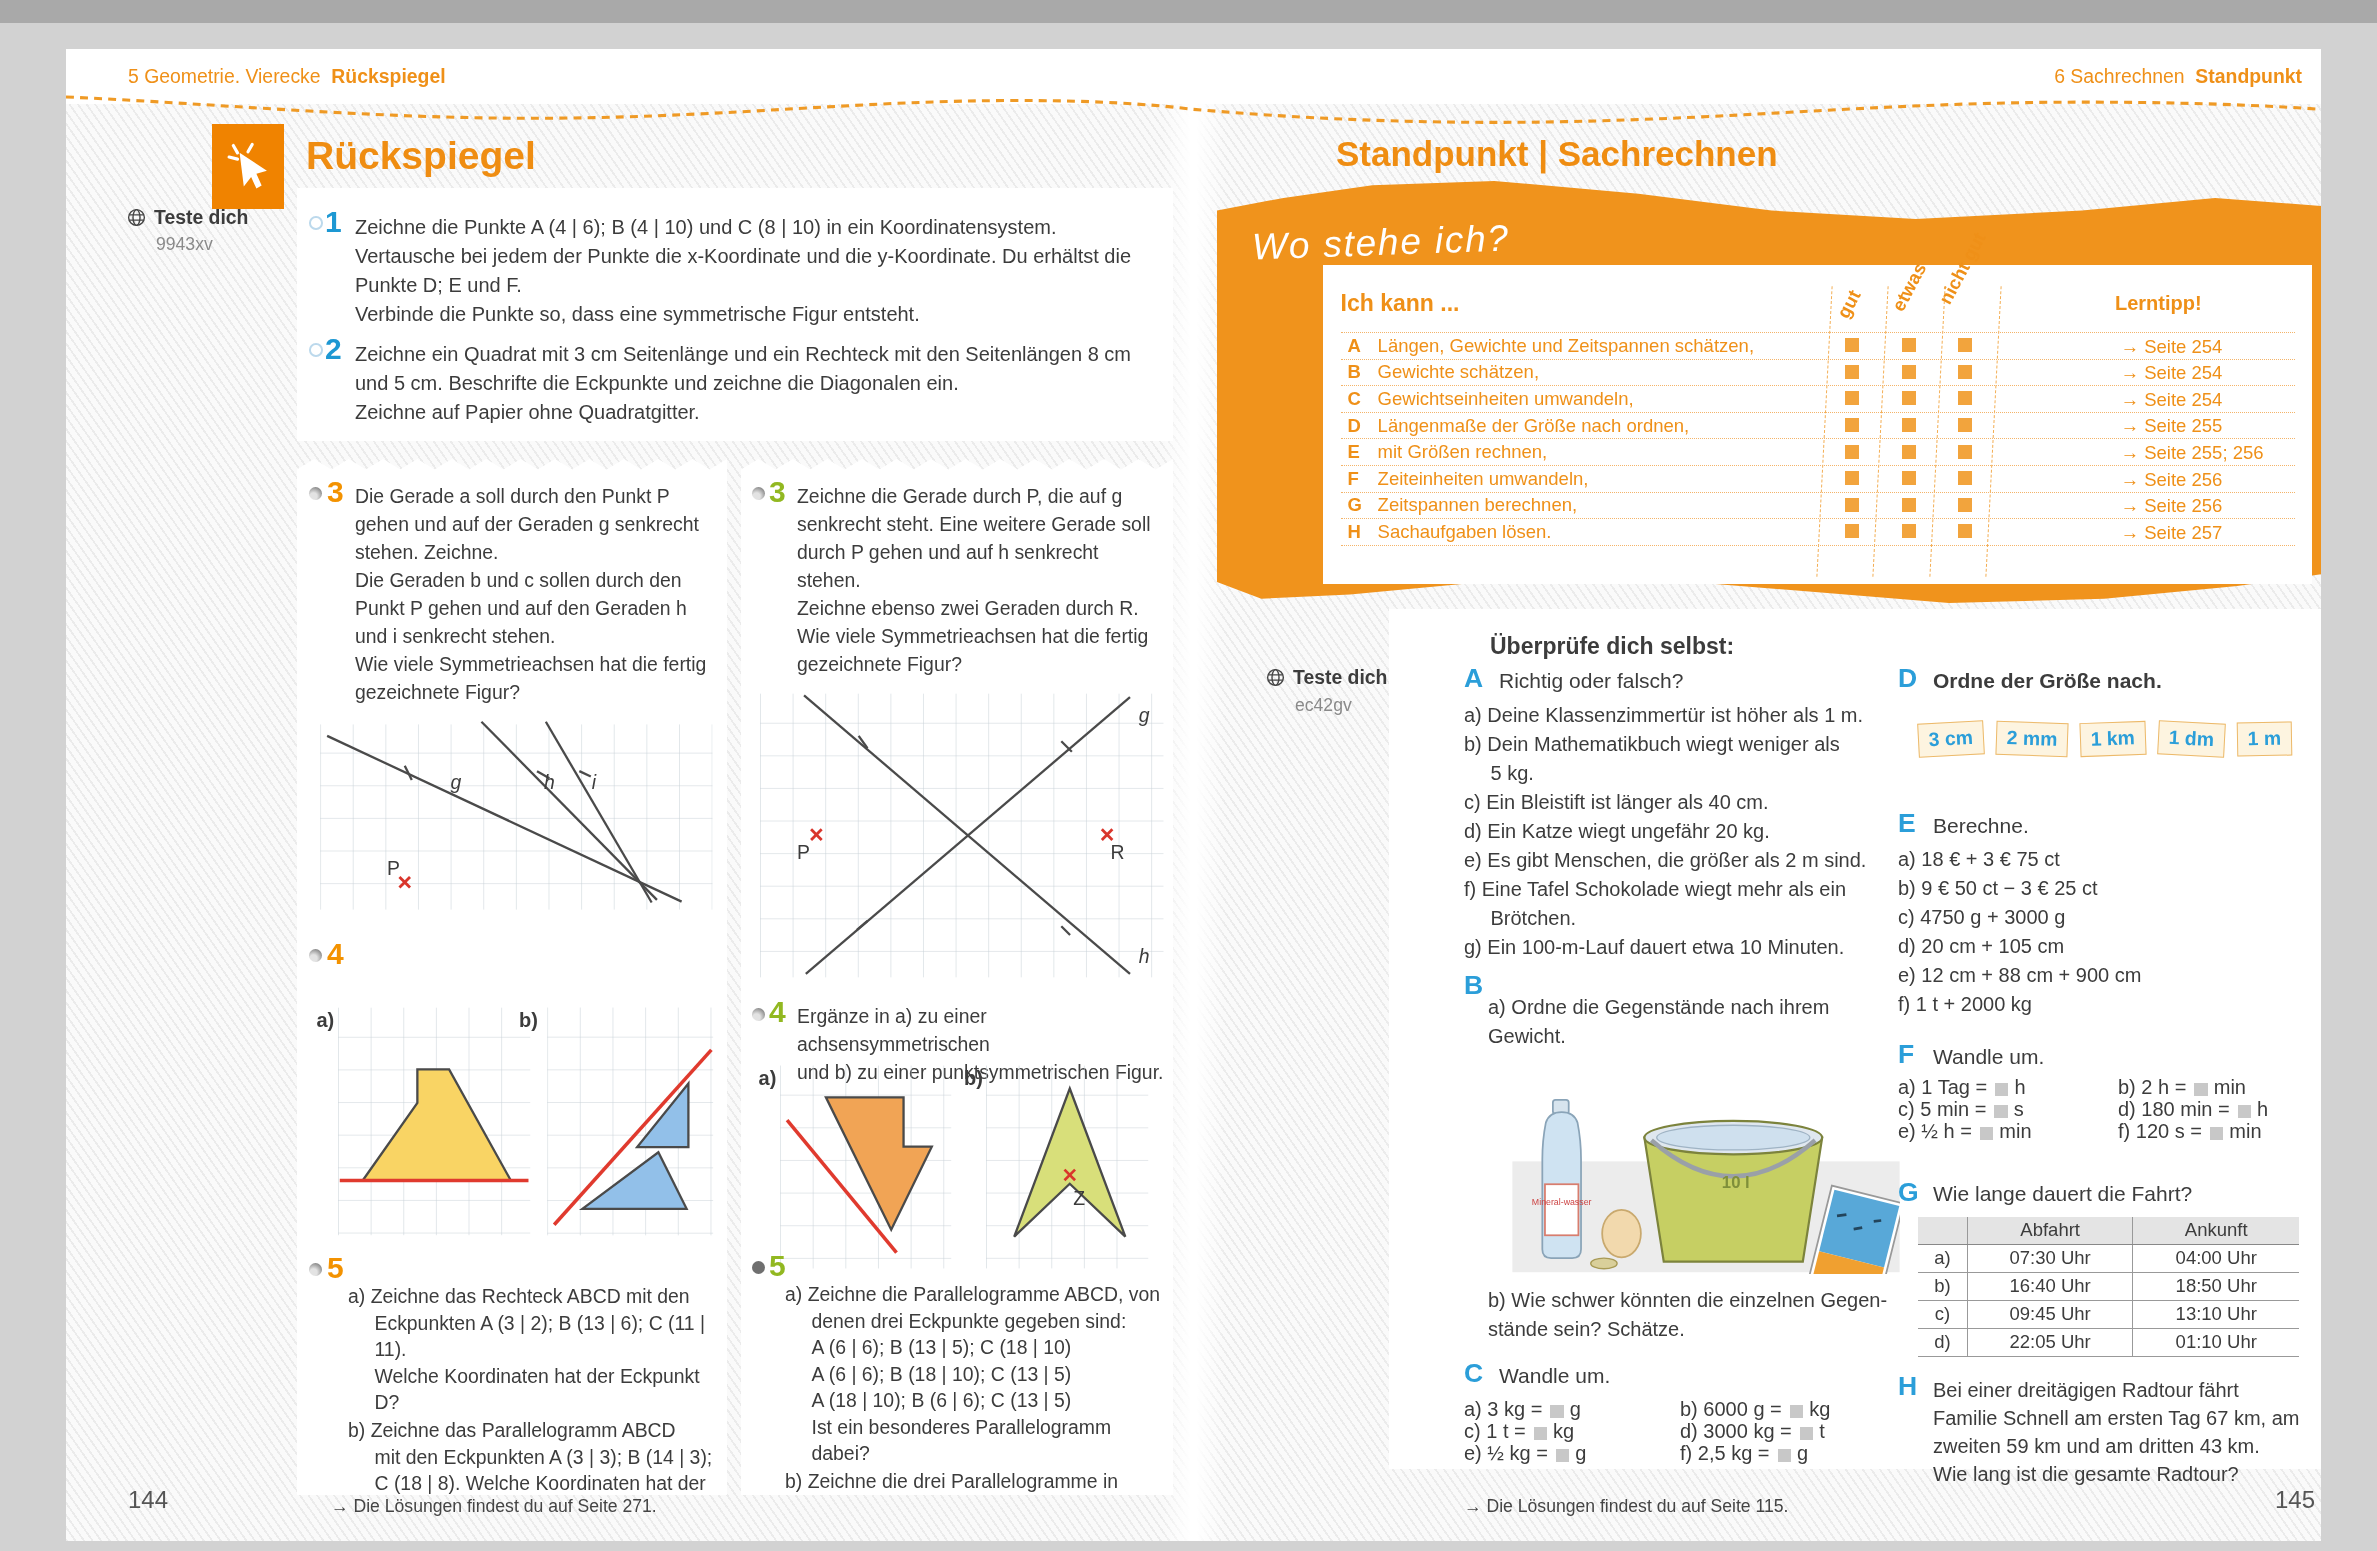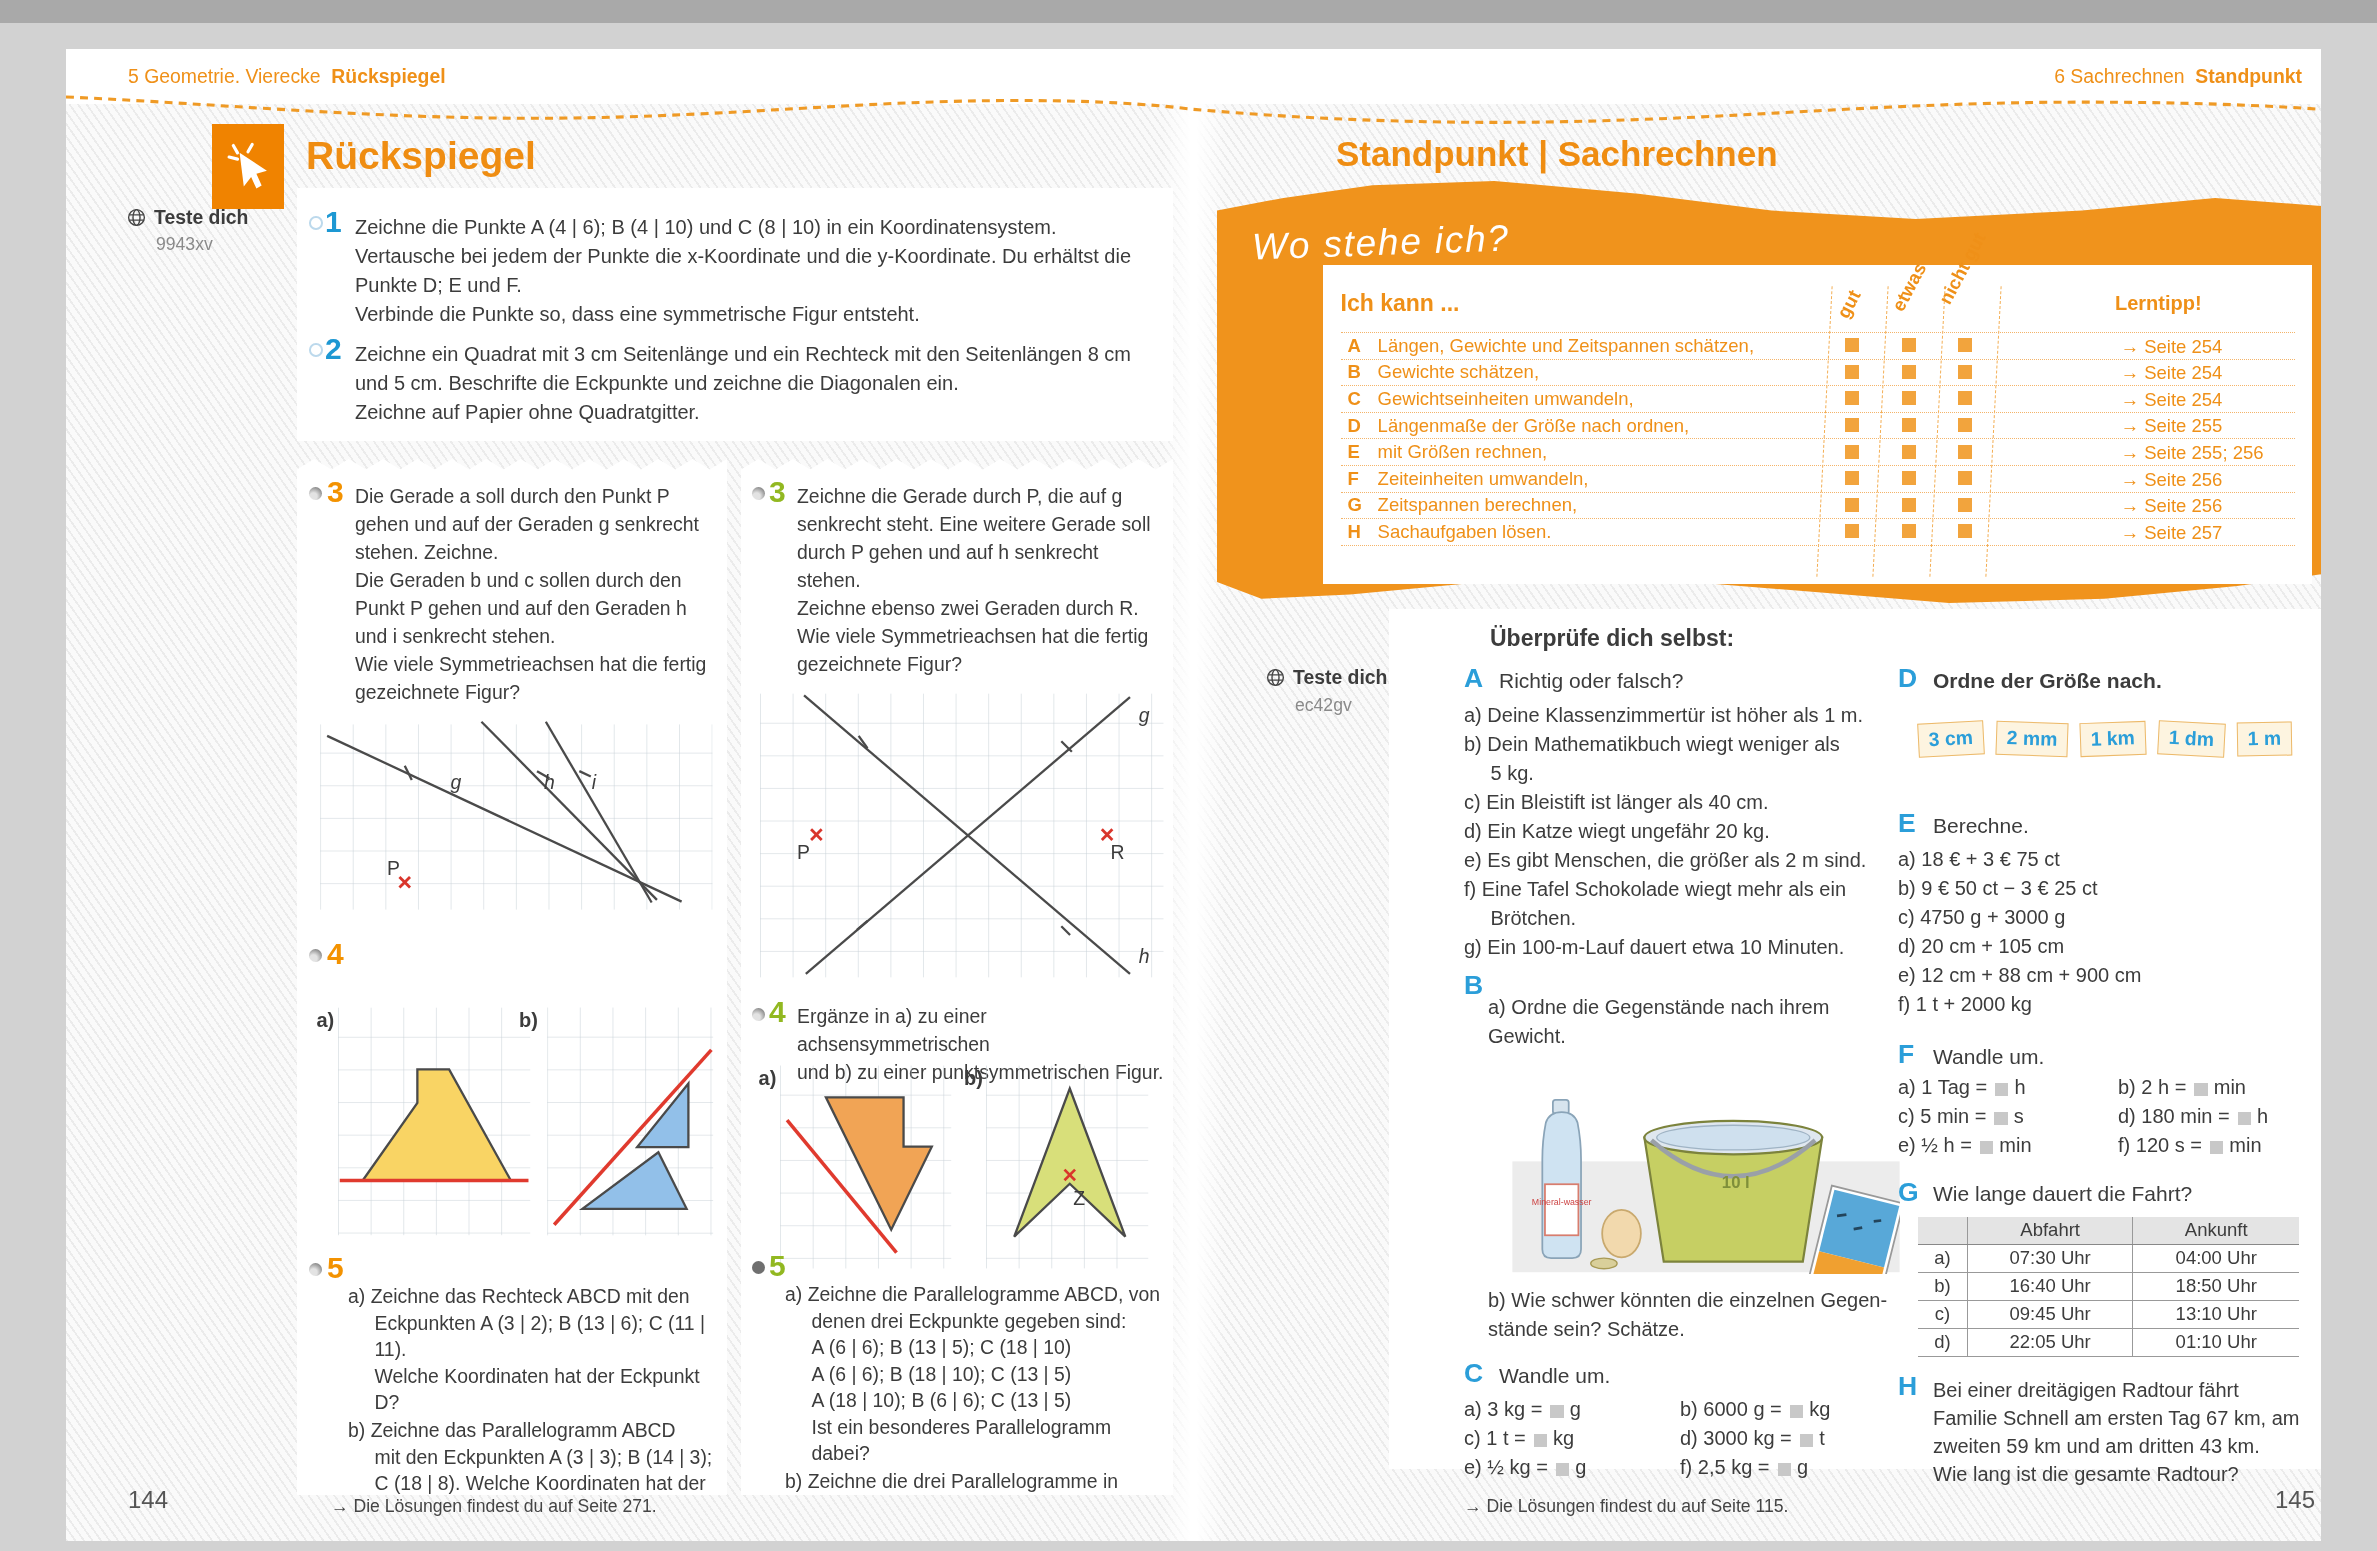--- a/index.html
+++ b/index.html
@@ -44,26 +44,26 @@
   .ik-rows{position:absolute;left:17.6px;top:67px;width:954px;border-bottom:1.8px dotted #f4b469;}
   .ik-row{position:relative;height:25.6px;border-top:1.8px dotted #f4b469;display:flex;align-items:center;}
   .ik-letter{width:30px;font-size:18.5px;font-weight:bold;color:#ef9018;padding-left:7px;}
   .ik-text{font-size:18.5px;color:#ef9018;}
   .ik-box{position:absolute;top:5.3px;width:14px;height:14px;background:#f2a43d;}
   .ik-seite{position:absolute;left:780px;top:2.6px;font-size:18.5px;color:#ef9018;white-space:nowrap;}
   .dash-col{position:absolute;width:0;border-left:1.8px dashed #f3ae54;height:291px;top:21px;transform:rotate(3deg);}
   .r-panel{position:absolute;background:#fff;}
   .letter{position:absolute;font-size:26.5px;font-weight:bold;color:#2b9ed9;line-height:1;}
   .sec-heading{position:absolute;font-size:21px;color:#3c3c3c;white-space:nowrap;}
-  .check-heading{position:absolute;font-size:23px;font-weight:bold;}
+  .check-heading{position:absolute;font-size:23px;font-weight:bold;margin-top:8px;}
   .a-list{position:absolute;width:485px;}
   .a-list .h-item{font-size:20px;line-height:29px;margin:0;}
   .plain-list{position:absolute;}
   .plain-item{font-size:20px;line-height:29px;}
-  .conv-grid{position:absolute;display:grid;grid-template-columns:216px 229px;row-gap:7px;}
+  .conv-grid{position:absolute;display:grid;grid-template-columns:216px 229px;}
   .conv-item{font-size:20px;line-height:22px;white-space:nowrap;}
   .ph-box{display:inline-block;width:13.2px;height:13.2px;background:#c8c8c8;margin:0 6.2px -1.8px 8px;}
   .chips{position:absolute;display:flex;gap:12.3px;}
   .chip{font-size:19.4px;font-weight:bold;color:#2b9ed9;background:#fdf4e0;border:1.8px solid #ecb96a;padding:4.4px 9.7px;white-space:nowrap;}
   .chip:nth-of-type(1){transform:rotate(-3deg);} .chip:nth-of-type(2){transform:rotate(2deg);}
   .chip:nth-of-type(3){transform:rotate(-2deg);} .chip:nth-of-type(4){transform:rotate(3deg);}
   .chip:nth-of-type(5){transform:rotate(-1deg);}
   .g-table{position:absolute;width:381px;font-size:18.5px;}
   .g-head{display:flex;background:#e4e4e4;height:26.5px;align-items:center;border-bottom:1.8px solid #888;}
   .g-row{display:flex;height:27px;align-items:center;border-bottom:0.9px solid #999;}

